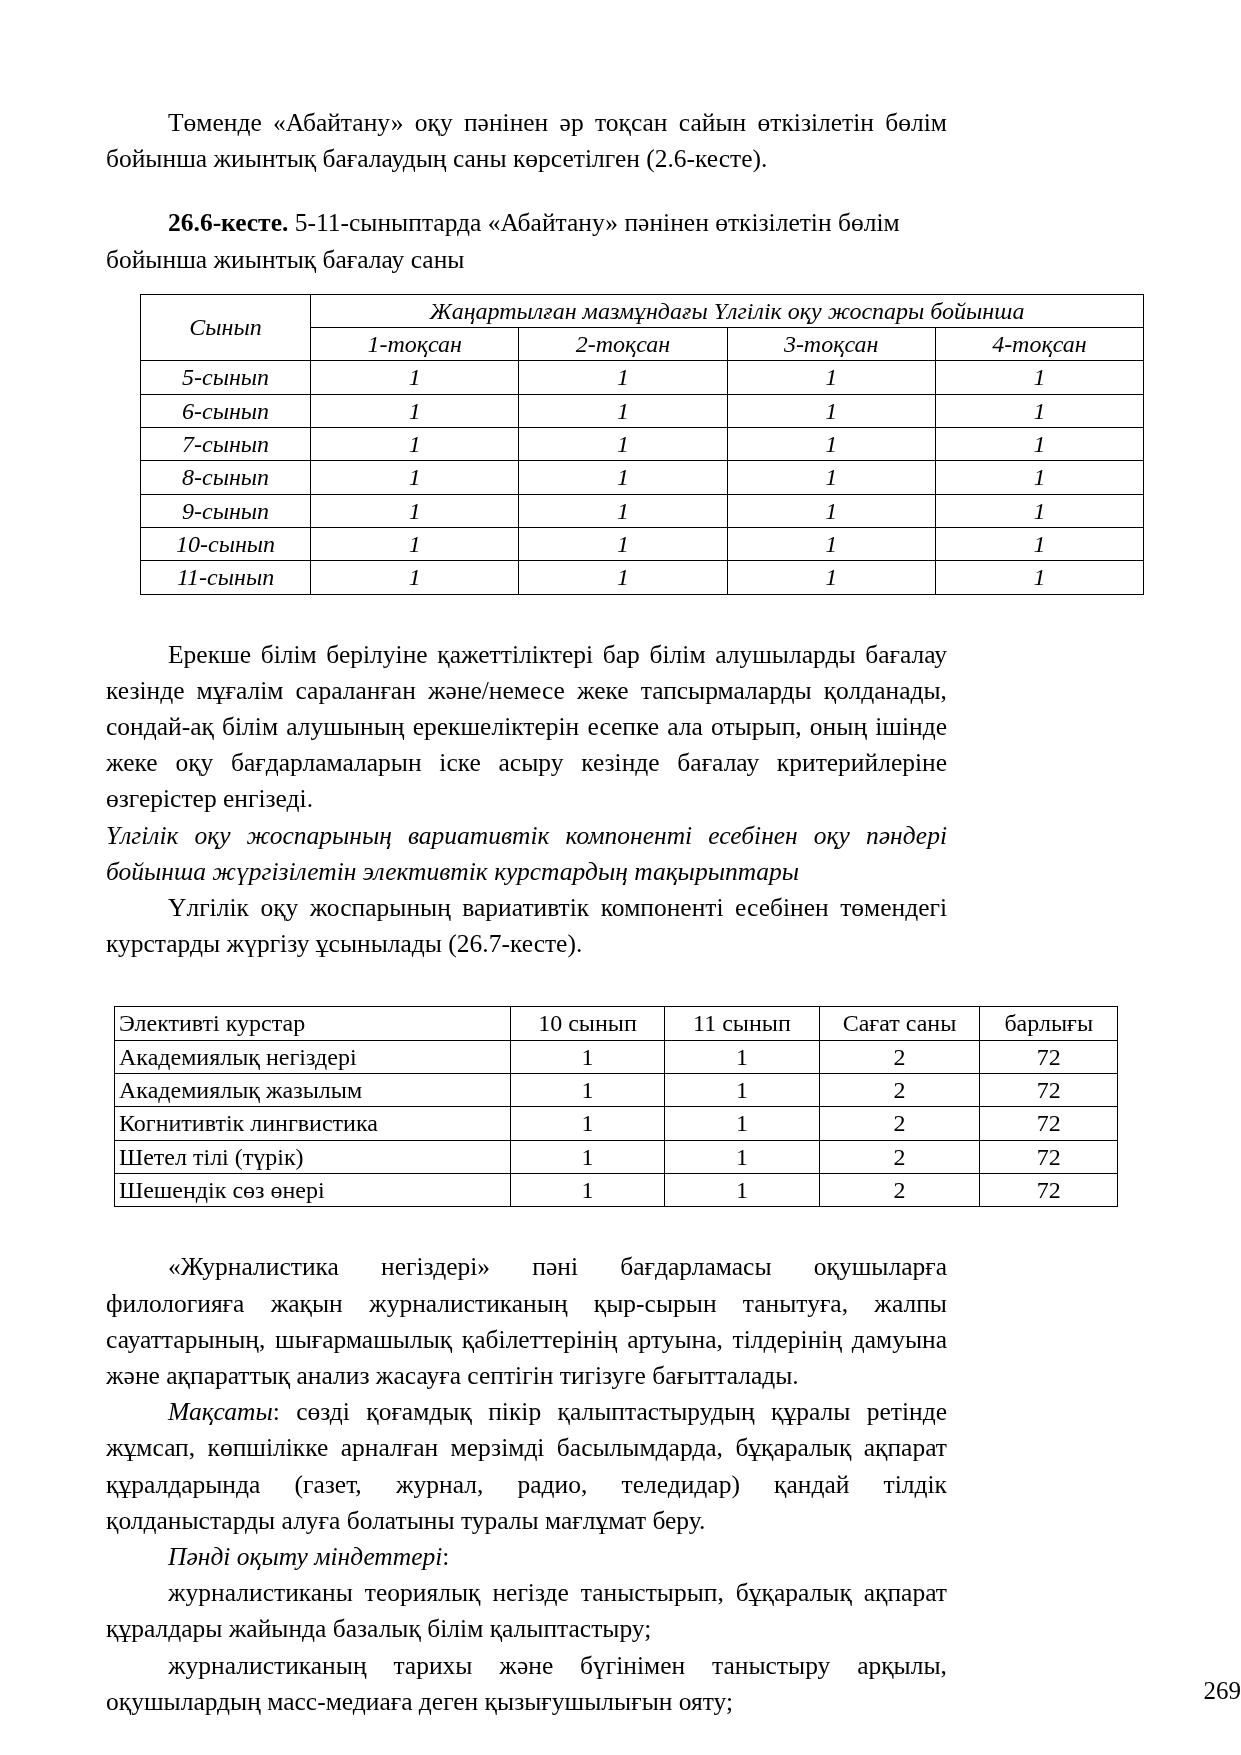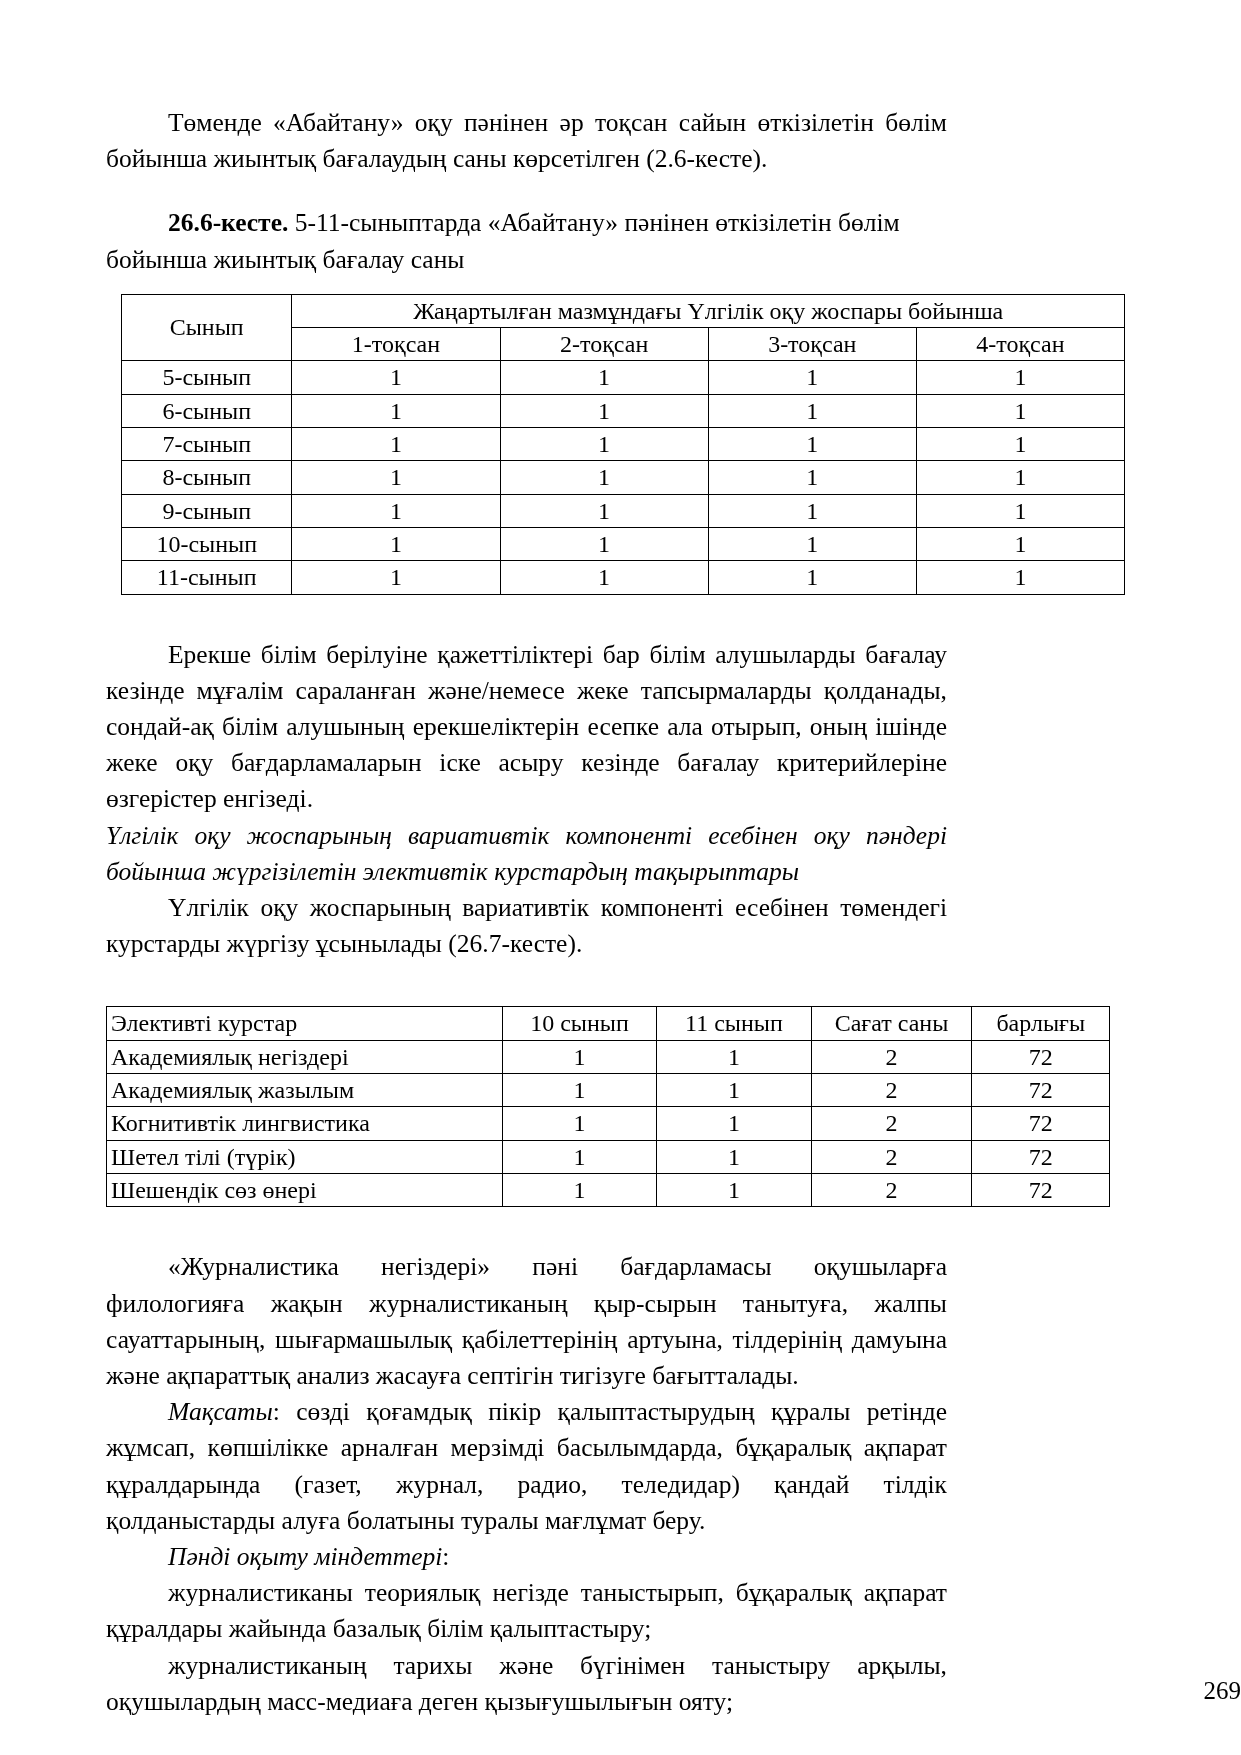--- a/index.html
+++ b/index.html
@@ -43,29 +43,30 @@
   }
   table.tbl td, table.tbl th {
     border: 1.5px solid #000;
     padding: 2px 4px;
     font-weight: normal;
     text-align: center;
     vertical-align: middle;
   }
   .t266 {
     width: 1004px;
-    margin-left: 15px;
+    margin-left: 34px;
+    font-style: italic;
   }
   .t266 td.cls { width: 168px; }
   .t266 td.q { width: 209px; }
 
   
   .t267 {
     width: 1004px;
-    margin-left: 0px;
+    margin-left: 8px;
   }
   .t267 td, .t267 th {
     padding: 3px 6px;
   }
   .t267 th.left, .t267 td.left {
     text-align: left;
   }
   .t267 th {
     font-weight: bold;
   }

